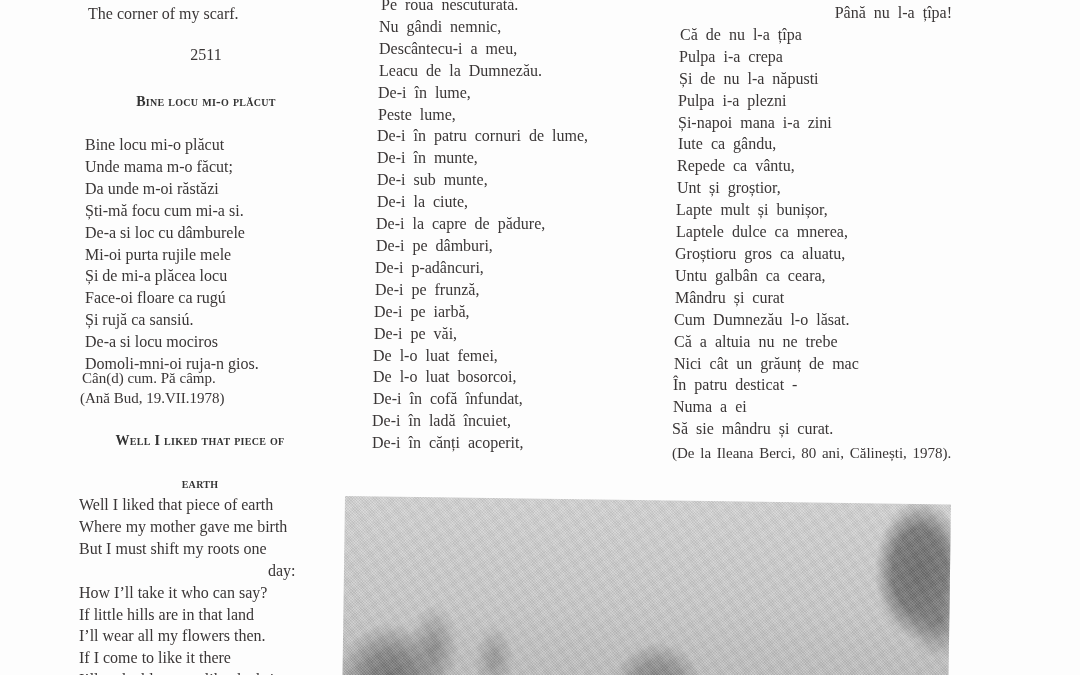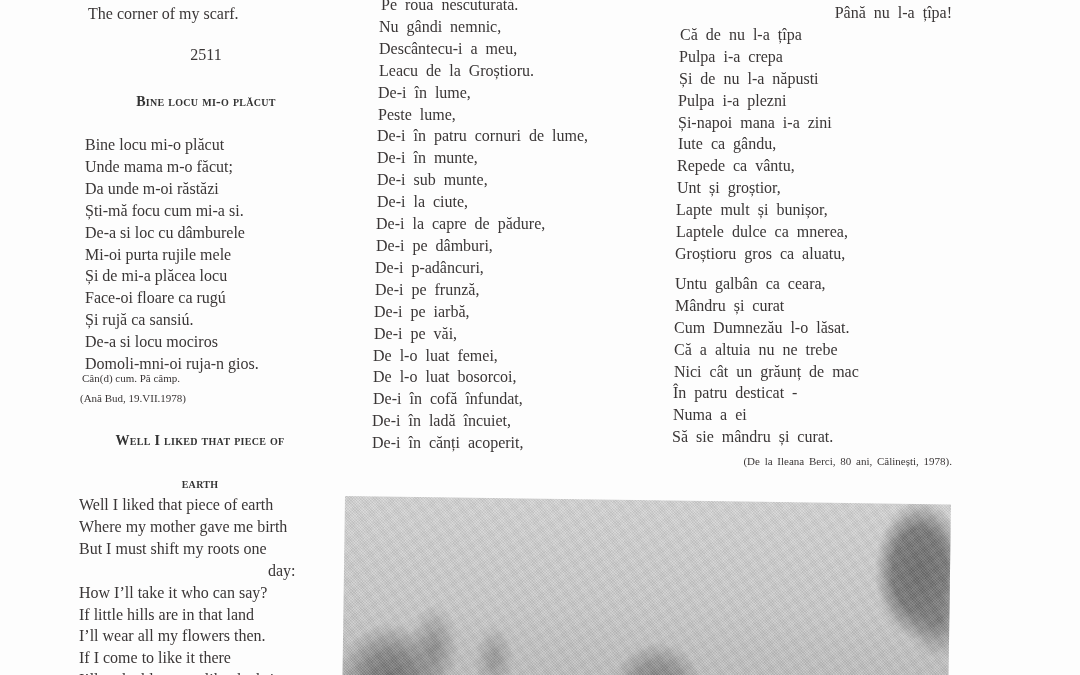--- a/index.html
+++ b/index.html
@@ -26,24 +26,23 @@
     }
     .line {
       font-size: 16px;
       line-height: 21.9px;
       white-space: nowrap;
     }
     .wide .line {
       word-spacing: 4px;
     }
     .small {
-      font-size: 11px;
+      font-size: 15px;
       line-height: 14px;
       white-space: nowrap;
-      text-align: right;
     }
     .title-sc {
       font-weight: bold;
       font-variant: small-caps;
       font-size: 14px;
       letter-spacing: 0.3px;
       text-align: center;
       white-space: nowrap;
       color: #333;
     }
@@ -120,21 +119,21 @@
       <div class="line">I’ll wear all my flowers then.</div>
       <div class="line">If I come to like it there</div>
       <div class="line">I’ll make blossoms like the brier</div>
     </div>
   </div>
 
   <div class="col wide" style="left:372px; top:-6px; width:300px;">
     <div class="line" style="padding-left:9px;">Pe roua nescuturată.</div>
     <div class="line" style="padding-left:7px;">Nu gândi nemnic,</div>
     <div class="line" style="padding-left:7px;">Descântecu-i a meu,</div>
-    <div class="line" style="padding-left:7px;">Leacu de la Groștioru.</div>
+    <div class="line" style="padding-left:7px;">Leacu de la Dumnezău.</div>
     <div class="line" style="padding-left:6px;">De-i în lume,</div>
     <div class="line" style="padding-left:6px;">Peste lume,</div>
     <div class="line" style="padding-left:5px;">De-i în patru cornuri de lume,</div>
     <div class="line" style="padding-left:5px;">De-i în munte,</div>
     <div class="line" style="padding-left:5px;">De-i sub munte,</div>
     <div class="line" style="padding-left:5px;">De-i la ciute,</div>
     <div class="line" style="padding-left:4px;">De-i la capre de pădure,</div>
     <div class="line" style="padding-left:4px;">De-i pe dâmburi,</div>
     <div class="line" style="padding-left:3px;">De-i p-adâncuri,</div>
     <div class="line" style="padding-left:3px;">De-i pe frunză,</div>
@@ -153,21 +152,21 @@
     <div class="line" style="padding-left:7px;">Pulpa i-a crepa</div>
     <div class="line" style="padding-left:7px;">Și de nu l-a năpusti</div>
     <div class="line" style="padding-left:6px;">Pulpa i-a plezni</div>
     <div class="line" style="padding-left:6px;">Și-napoi mana i-a zini</div>
     <div class="line" style="padding-left:6px;">Iute ca gându,</div>
     <div class="line" style="padding-left:5px;">Repede ca vântu,</div>
     <div class="line" style="padding-left:5px;">Unt și groștior,</div>
     <div class="line" style="padding-left:4px;">Lapte mult și bunișor,</div>
     <div class="line" style="padding-left:4px;">Laptele dulce ca mnerea,</div>
     <div class="line" style="padding-left:3px;">Groștioru gros ca aluatu,</div>
-    <div class="line" style="padding-left:3px;margin-top:8px;">Untu galbân ca ceara,</div>
+    <div class="line" style="padding-left:3px;">Untu galbân ca ceara,</div>
     <div class="line" style="padding-left:3px;">Mândru și curat</div>
     <div class="line" style="padding-left:2px;">Cum Dumnezău l-o lăsat.</div>
     <div class="line" style="padding-left:2px;">Că a altuia nu ne trebe</div>
     <div class="line" style="padding-left:2px;">Nici cât un grăunț de mac</div>
     <div class="line" style="padding-left:1px;">În patru desticat -</div>
     <div class="line" style="padding-left:1px;">Numa a ei</div>
     <div class="line" style="padding-left:0px;">Să sie mândru și curat.</div>
     <div class="small" style="margin-top:6px; padding-left:0px; word-spacing:2px;">(De la Ileana Berci, 80 ani, Călinești, 1978).</div>
   </div>
 

